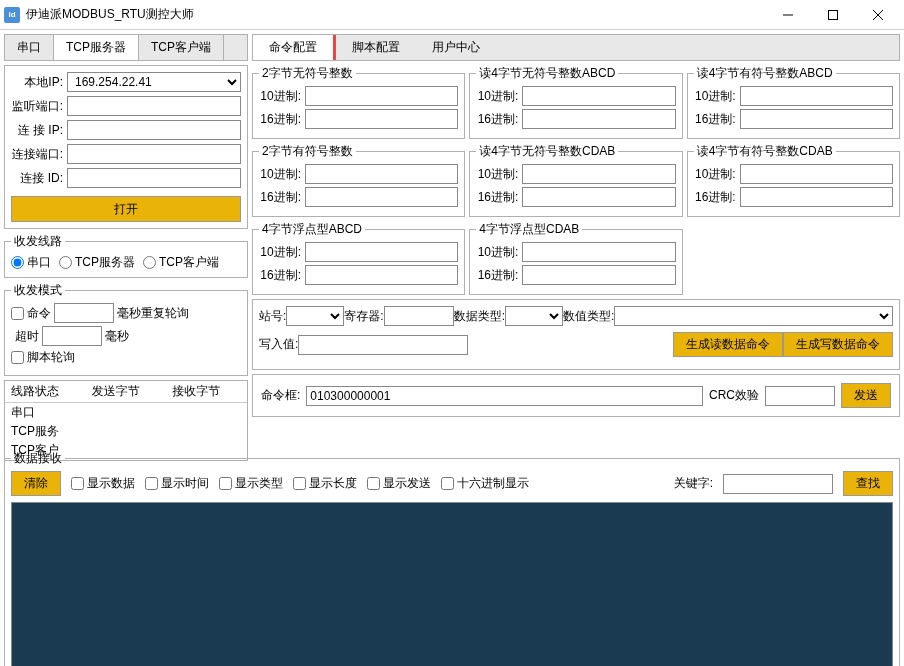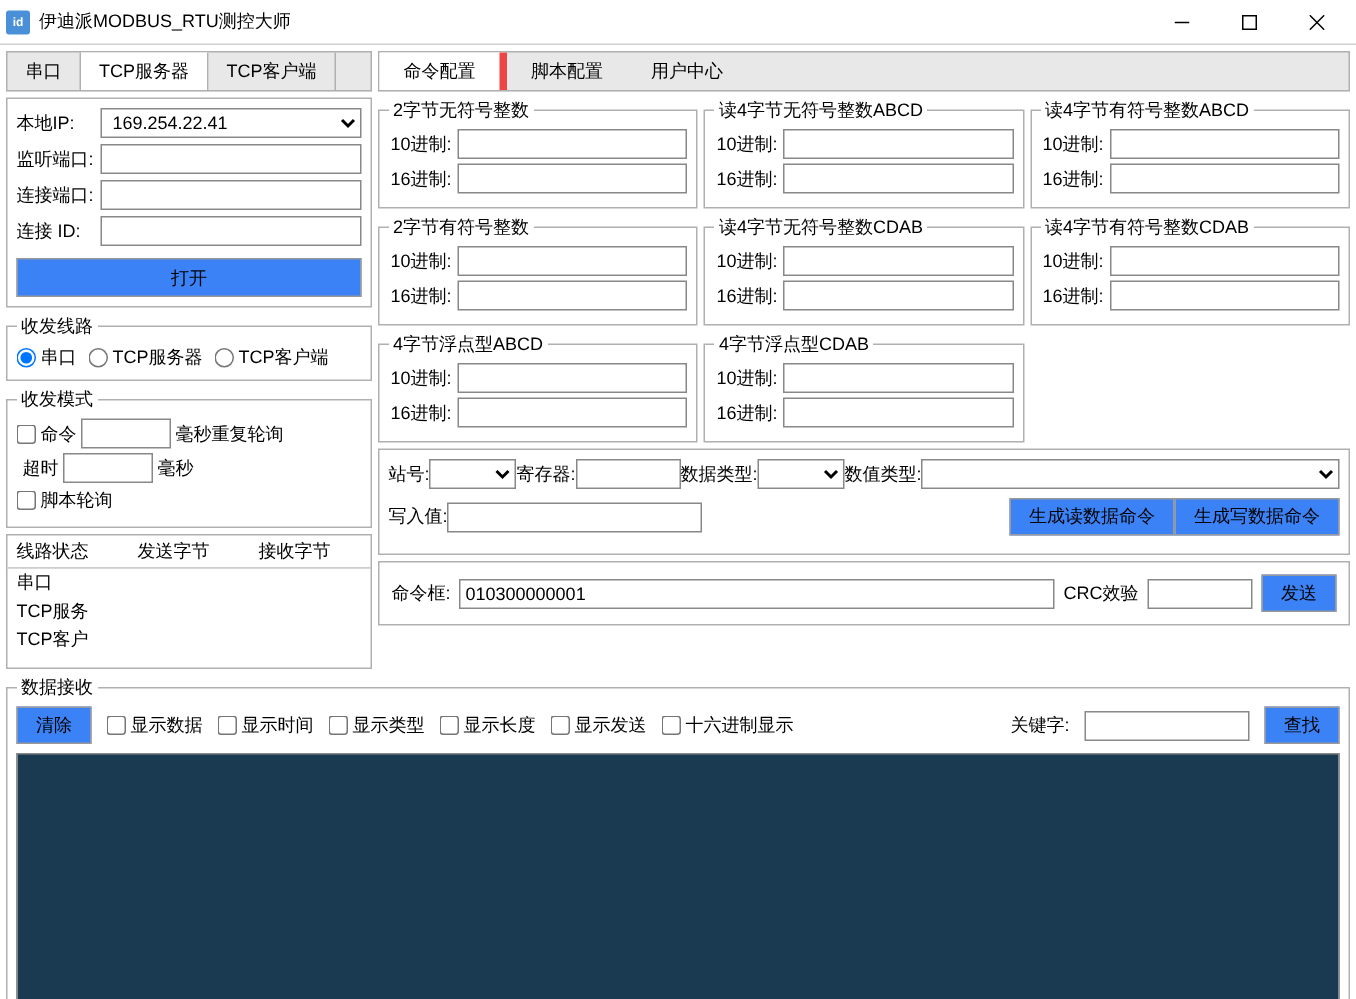--- a/index.html
+++ b/index.html
@@ -14,41 +14,41 @@
 .main { display: flex; height: 420px; padding: 4px; gap: 4px; }
 .left-panel { width: 244px; display: flex; flex-direction: column; gap: 4px; }
 .right-panel { flex: 1; display: flex; flex-direction: column; gap: 4px; }
 
 .tabs { display: flex; background: #e8e8e8; border: 1px solid #b0b0b0; }
 .tab { padding: 4px 12px; border-right: 1px solid #b0b0b0; cursor: default; }
 .tab.active { background: #fff; }
 
 .panel-box { border: 1px solid #b0b0b0; padding: 6px; background: #fff; }
 .form-row { display: flex; align-items: center; margin-bottom: 4px; gap: 4px; }
-.form-row label { width: 52px; white-space: nowrap; }
+.form-row label { width: 52px; text-align: right; white-space: nowrap; }
 input[type=text], select { border: 1px solid #888; height: 20px; padding: 0 3px; background: #fff; font-size: 12px; }
 .form-row input[type=text] { flex: 1; }
 .form-row select { flex: 1; }
-.btn { border: 1px solid #999; background: #3b82f6; padding: 3px 12px; cursor: default; }
+.btn { border: 1px solid #999; background: #eab308; padding: 3px 12px; cursor: default; }
 .btn-open { width: 100%; height: 26px; margin-top: 4px; }
 
 fieldset { border: 1px solid #b0b0b0; padding: 4px 6px 6px; margin: 0; }
 fieldset legend { padding: 0 3px; }
 .radio-row { display: flex; gap: 8px; align-items: center; }
 .chk-row { display: flex; align-items: center; gap: 3px; margin-bottom: 3px; }
 .chk-row input[type=text] { width: 60px; }
 
 .status-table { border: 1px solid #b0b0b0; height: 100px; }
 .status-table table { width: 100%; border-collapse: collapse; }
 .status-table th { text-align: left; padding: 2px 6px; font-weight: normal; border-bottom: 1px solid #ccc; }
 .status-table td { padding: 1px 6px; }
 
 .cmd-tabs { display: flex; background: #e8e8e8; border: 1px solid #b0b0b0; }
 .cmd-tab { padding: 4px 16px; }
-.cmd-tab.active { background: #fff; border-right: 5px solid #ef4444; }
+.cmd-tab.active { background: #fff; border-right: 3px solid #ef4444; }
 
 .conv-grid { display: grid; grid-template-columns: 1fr 1fr 1fr; gap: 4px; }
 .conv-grid fieldset { min-width: 0; }
 .conv-row { display: flex; align-items: center; gap: 4px; margin-bottom: 3px; }
 .conv-row label { width: 42px; text-align: right; white-space: nowrap; }
 .conv-row input { flex: 1; min-width: 0; }
 
 .gen-panel { border: 1px solid #b0b0b0; padding: 6px; }
 .gen-row { display: flex; align-items: center; gap: 0; margin-bottom: 6px; flex-wrap: nowrap; }
 .gen-row label { white-space: nowrap; }
@@ -98,20 +98,24 @@
       <div class="tab">TCP客户端</div>
     </div>
 
     <div class="panel-box">
       <div class="form-row">
         <label>本地IP:</label>
         <select><option>169.254.22.41</option></select>
       </div>
       <div class="form-row">
         <label>监听端口:</label>
+        <input type="text" style="">
+      </div>
+      <div class="form-row">
+        <label>连 接 IP:</label>
         <input type="text" style="">
       </div>
       <div class="form-row">
         <label>连接端口:</label>
         <input type="text" style="">
       </div>
       <div class="form-row">
         <label>连接  ID:</label>
         <input type="text" style="">
       </div>

